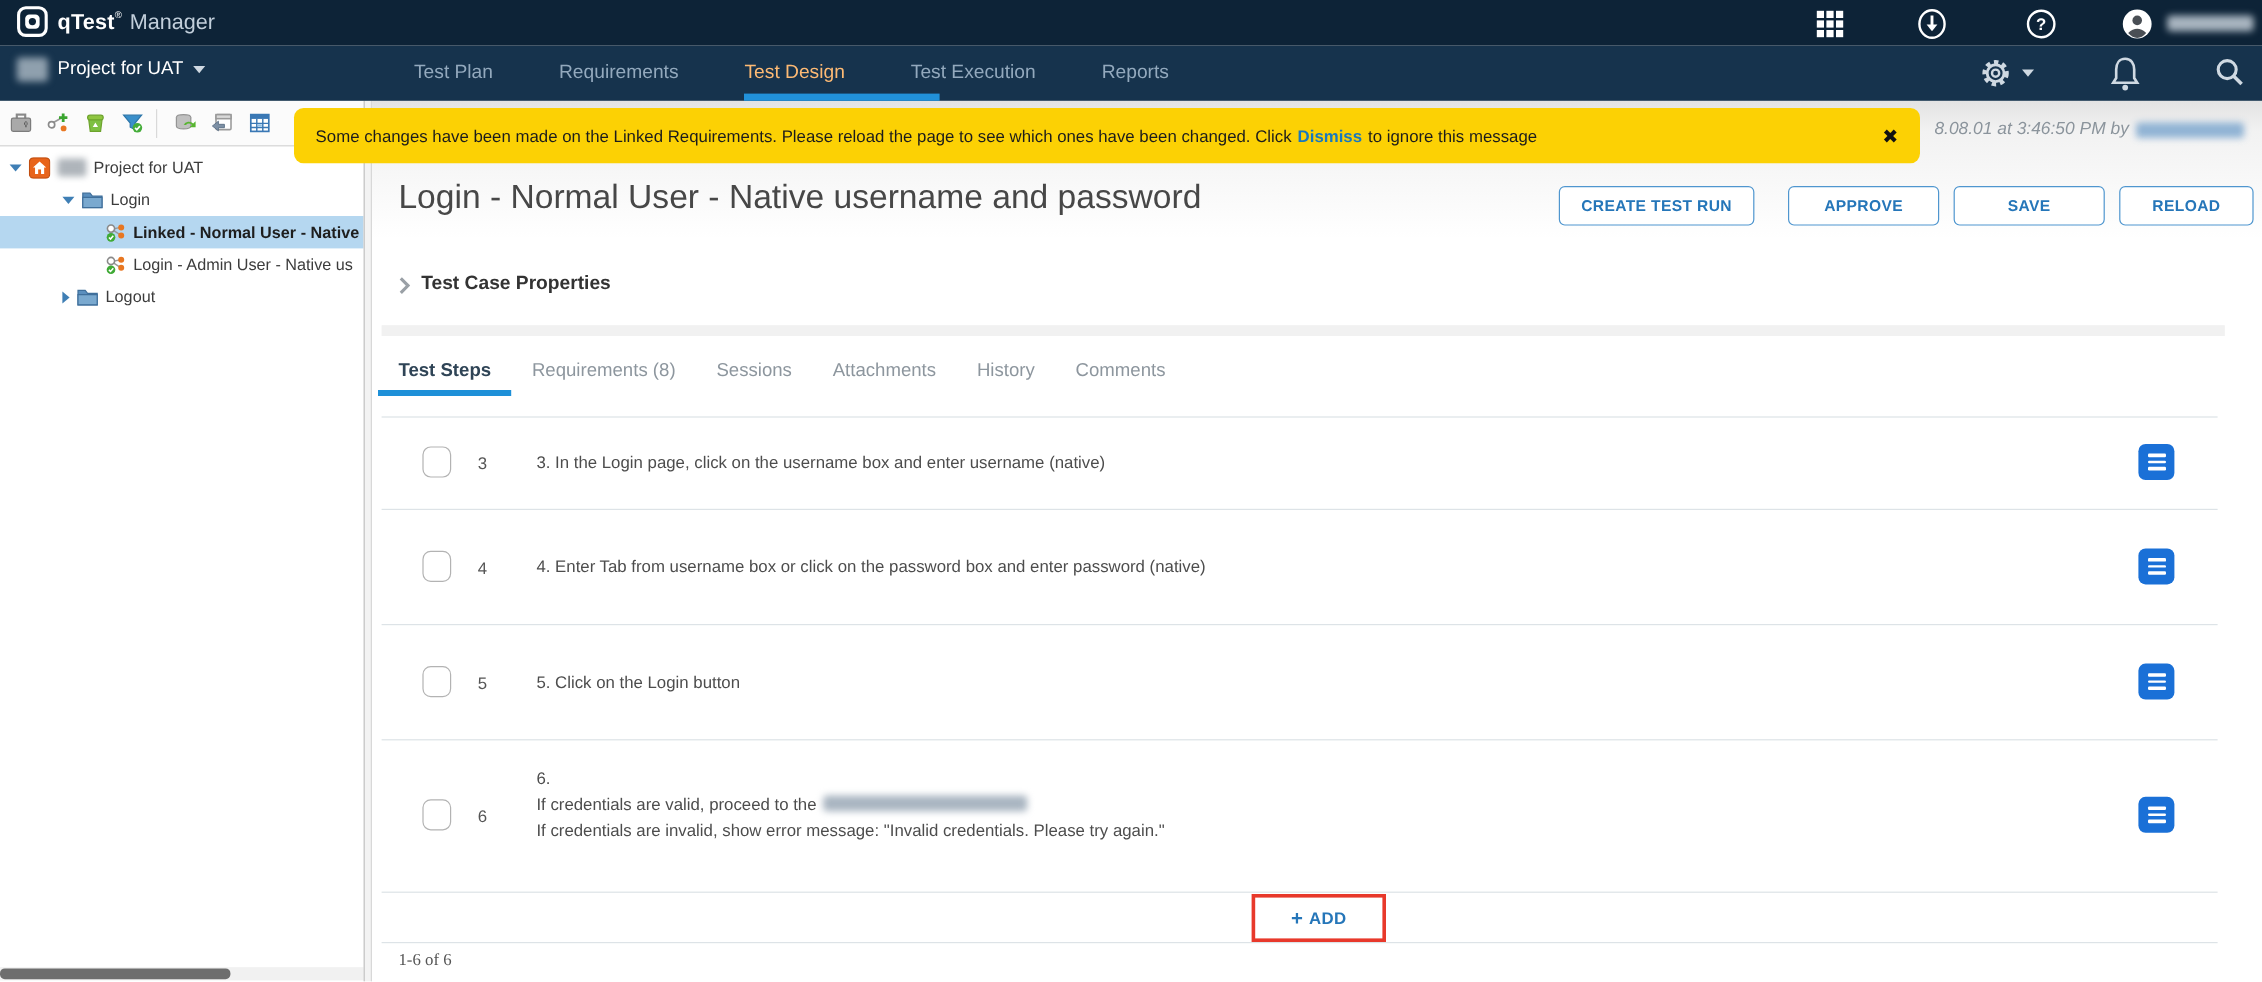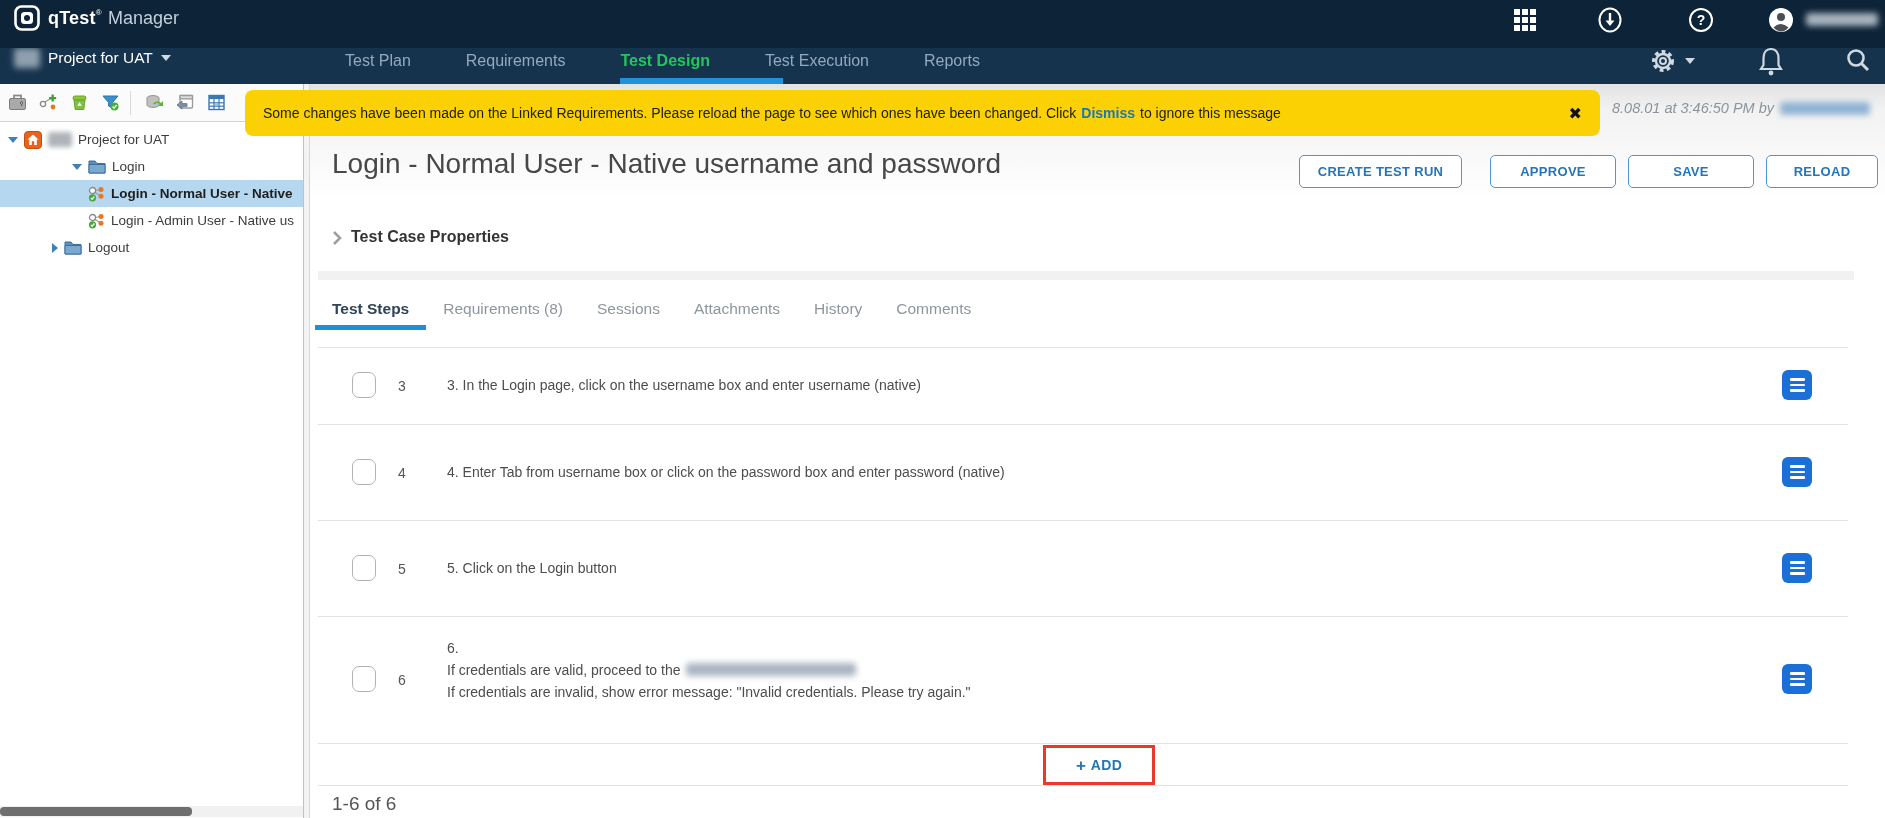--- a/index.html
+++ b/index.html
@@ -2,39 +2,39 @@
 <html><head>
 <meta charset="utf-8">
 <style>
   * { margin:0; padding:0; box-sizing:border-box; }
   html,body { width:1885px; height:818px; overflow:hidden; background:#fff;
     font-family:"Liberation Sans","DejaVu Sans",sans-serif; }
   .abs { position:absolute; }
   #stage { position:relative; width:1885px; height:818px; }
 
   
-  #topbar { left:0; top:0; width:1885px; height:48px; background:#0d2337; z-index:60; }
+  #topbar { left:0; top:0; width:1885px; height:38px; background:#0d2337; z-index:60; }
   .brand-wrap { left:14px; top:5px; display:flex; align-items:center; gap:8px; }
   .brand-text { color:#fff; font-size:18px; font-weight:bold; letter-spacing:.2px; }
   .brand-sup { color:#fff; font-size:8px; vertical-align:top; }
   .product-text { color:#c2cfdb; font-size:18px; font-weight:300; margin-left:2px; }
   .tb-ico { position:absolute; top:7px; width:26px; height:26px; cursor:pointer; }
   .user-redact { position:absolute; left:1806px; top:13px; width:72px; height:13px;
     background:#cfd9e2; border-radius:3px; filter:blur(3px); opacity:.8; }
 
   
   #navbar { left:0; top:38px; width:1885px; height:46px; background:#16334d; z-index:55; }
   .proj-sel { position:absolute; left:14px; top:10px; display:flex; align-items:center; gap:8px; cursor:pointer; }
   .proj-redact { width:26px; height:20px; background:#8fa0ae; border-radius:3px; filter:blur(3px); }
   .proj-name { color:#fff; font-size:15.5px; }
   .caret-dn { width:0; height:0; border-left:5px solid transparent; border-right:5px solid transparent;
     border-top:6px solid #cfd9e2; display:inline-block; }
   .nav-tabs { position:absolute; left:345px; top:0; height:46px; display:flex; gap:55px; align-items:center; }
   .nav-tab { color:#93a9bd; font-size:16px; cursor:pointer; height:46px; display:flex; align-items:center; }
-  .nav-tab.active { color:#22c55e; font-weight:bold; }
+  .nav-tab.active { color:#fdba74; font-weight:normal; }
   .active-underline { position:absolute; left:620px; top:78px; width:163px; height:6px; background:#2191d9; }
   .nb-ico { position:absolute; top:50px; cursor:pointer; }
 
   
   #banner { left:245px; top:90px; width:1355px; height:46px; background:#fcd104; border-radius:8px;
     z-index:80; display:flex; align-items:center; padding:0 18px; }
   .banner-msg { font-size:14px; color:#1c1c1c; }
   .banner-link { color:#1878be; font-weight:bold; margin:0 5px; cursor:pointer; }
   .banner-close { margin-left:auto; font-size:16px; font-weight:bold; color:#111; cursor:pointer;
     font-family:"DejaVu Sans",sans-serif; }
@@ -87,21 +87,21 @@
   .step-redact { display:inline-block; width:170px; height:13px; background:#a9b5c1; border-radius:3px;
     filter:blur(3px); margin-left:6px; vertical-align:-1px; }
   .row-menu { position:absolute; left:1782px; width:30px; height:30px; background:#1a70d7; border-radius:6px;
     display:flex; flex-direction:column; align-items:center; justify-content:center; gap:3px; cursor:pointer; }
   .row-menu i { display:block; width:15px; height:2.4px; background:#fff; border-radius:1px; }
   .add-box { left:1043px; top:745px; width:112px; height:40px; border:3px solid #e8392b;
     display:flex; align-items:center; justify-content:center; z-index:30; }
   .add-btn { display:flex; align-items:center; gap:5px; cursor:pointer; }
   .add-plus { color:#2576b9; font-weight:900; font-size:17px; line-height:1; }
   .add-label { color:#2576b9; font-weight:bold; font-size:14px; letter-spacing:.3px; }
-  .pagination { left:332px; top:793px; font-size:19px; color:#555; z-index:30; }
+  .pagination { left:332px; top:793px; font-size:14px; color:#555; z-index:30;font-family:Liberation Serif, serif; }
 </style>
 </head>
 <body>
 
 <div id="stage">
 
   <div id="topbar" class="abs">
     <div class="abs brand-wrap">
       <svg width="26" height="26" viewBox="0 0 26 26">
         <rect x="1.5" y="1.5" width="23" height="23" rx="6" fill="none" stroke="#fff" stroke-width="2.6"></rect>
@@ -260,21 +260,21 @@
             <rect x="0.5" y="0.5" width="17" height="17" rx="3.5" fill="#e8641b" stroke="#c14e10"></rect>
             <path d="M9 3.5 L3.5 8.5 H5.2 V14 H12.8 V8.5 H14.5 Z" fill="#fff"></path>
             <rect x="7.8" y="10.2" width="2.4" height="3.8" fill="#e8641b"></rect>
           </svg>
         </span>
         <span class="tree-redact"></span>
         <span>Project for UAT</span>
       </div>
 
 
-      <div class="tree-row" style="padding-left:72px">
+      <div class="tree-row" style="padding-left:52px">
         <span class="tcaret exp"></span>
         <span class="tree-ico">
           <svg width="18" height="15" viewBox="0 0 18 15">
             <path d="M1 2 h6 l2 2.5 h8 v9.5 h-16 z" fill="#5b8fbe" stroke="#3f6f9b"></path>
             <path d="M1 5.5 h16 v8.5 h-16 z" fill="#7aa9cf" stroke="#3f6f9b"></path>
           </svg>
         </span>
         <span>Login</span>
       </div>
 
@@ -283,21 +283,21 @@
           <svg width="17" height="16" viewBox="0 0 17 16">
             <line x1="5" y1="5" x2="12.5" y2="3.5" stroke="#9a9a9a" stroke-width="1.2"></line>
             <line x1="5" y1="5" x2="12.5" y2="10" stroke="#9a9a9a" stroke-width="1.2"></line>
             <circle cx="4.5" cy="4.5" r="3" fill="#fff" stroke="#8a8a8a" stroke-width="1.3"></circle>
             <circle cx="13" cy="3.5" r="2.5" fill="#e87722"></circle>
             <circle cx="13" cy="10.2" r="2.5" fill="#e87722"></circle>
             <circle cx="4.5" cy="11.8" r="3.6" fill="#3faa35"></circle>
             <path d="M2.8 11.9 l1.3 1.3 l2.3 -2.7" stroke="#fff" stroke-width="1.3" fill="none"></path>
           </svg>
         </span>
-        <span>Login - Normal User - Native</span>
+        <span>Linked - Normal User - Native</span>
       </div>
 
       <div class="tree-row" style="padding-left:88px">
         <span class="tree-ico">
           <svg width="17" height="16" viewBox="0 0 17 16">
             <line x1="5" y1="5" x2="12.5" y2="3.5" stroke="#9a9a9a" stroke-width="1.2"></line>
             <line x1="5" y1="5" x2="12.5" y2="10" stroke="#9a9a9a" stroke-width="1.2"></line>
             <circle cx="4.5" cy="4.5" r="3" fill="#fff" stroke="#8a8a8a" stroke-width="1.3"></circle>
             <circle cx="13" cy="3.5" r="2.5" fill="#e87722"></circle>
             <circle cx="13" cy="10.2" r="2.5" fill="#e87722"></circle>

